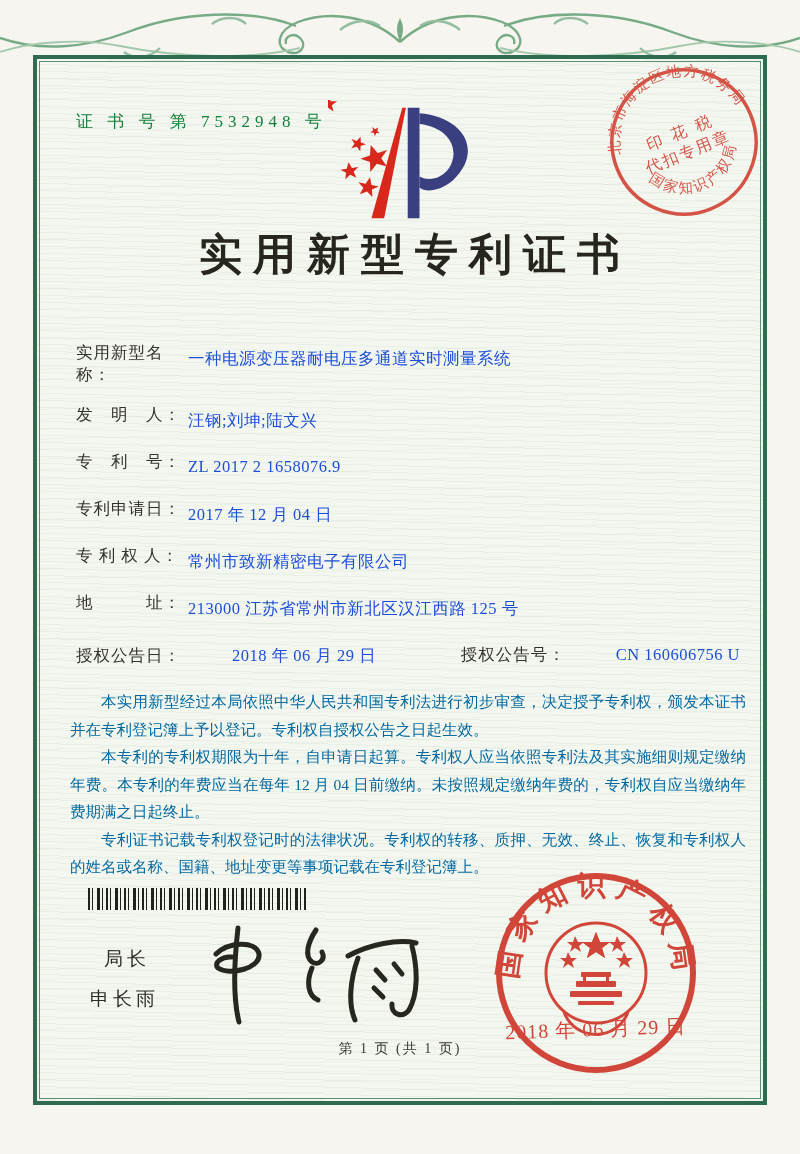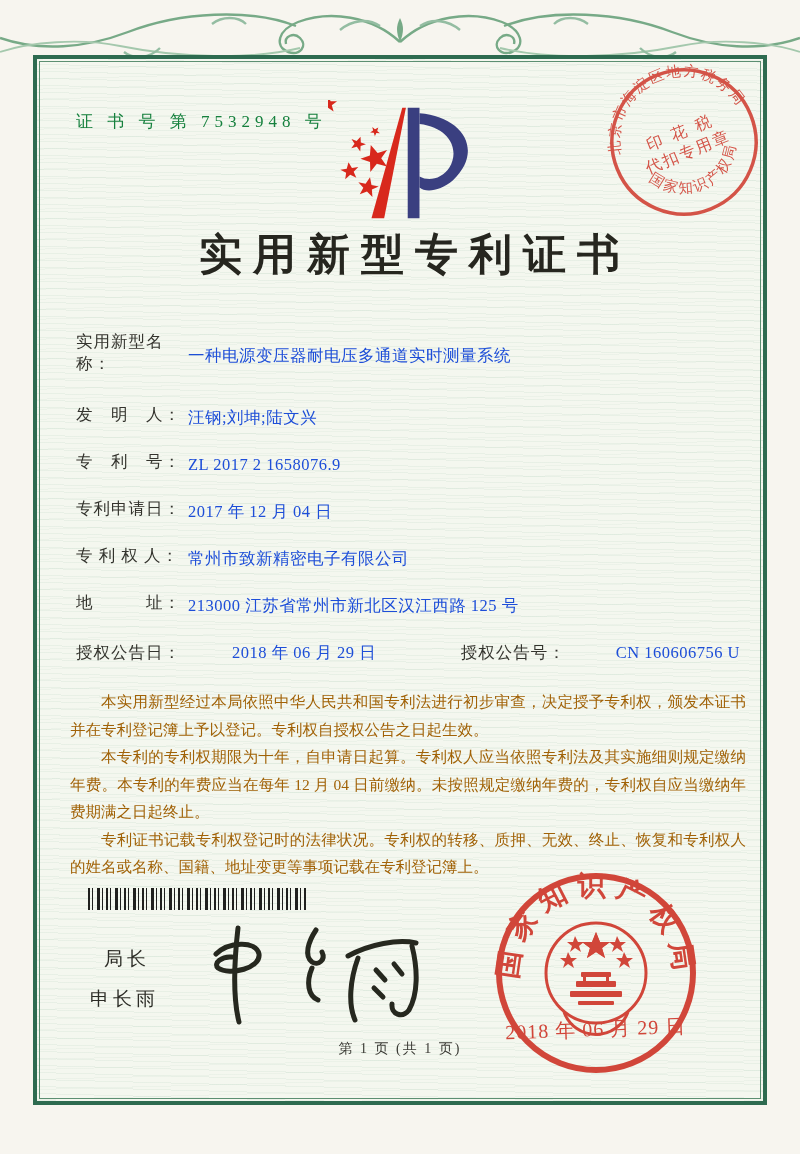--- a/index.html
+++ b/index.html
@@ -19,29 +19,29 @@
       #f4f7ef;
   }
   .frame-inner{position:absolute;inset:2px;border:1px solid #5c8f72;}
   .cert-no{position:absolute;left:76px;top:110px;font-size:17px;letter-spacing:5px;color:#15803d;}
   .logo{position:absolute;left:328px;top:100px;width:154px;height:126px;}
   .title{
     position:absolute;left:15px;top:226px;width:800px;text-align:center;
     font-size:43px;font-weight:700;letter-spacing:11px;color:#26261f;
   }
   .fields{position:absolute;left:76px;top:342px;width:670px;}
-  .field-row{display:flex;align-items:center;font-size:16.5px;margin-bottom:25px;height:22px;}
+  .field-row{display:flex;align-items:flex-start;font-size:16.5px;margin-bottom:25px;height:22px;}
   .field-row.gap-lg{margin-bottom:40px;}
   .field-label{flex:0 0 112px;letter-spacing:1px;color:#33332d;}
   .field-value{letter-spacing:0.5px;color:#1d4ed8;margin-top:6px;}
   .grant-row{display:flex;justify-content:space-between;width:664px;}
   .grant-group{display:flex;align-items:baseline;font-size:16.5px;gap:44px;}
   .paragraphs{
     position:absolute;left:70px;top:688px;width:676px;
-    font-size:15.5px;line-height:27.5px;text-align:justify;color:#a16207;
+    font-size:15.5px;line-height:27.5px;text-align:justify;color:#0369a1;
   }
   .paragraphs p{margin:0;text-indent:2em;}
   .barcode{
     position:absolute;left:88px;top:888px;width:218px;height:22px;
     background:repeating-linear-gradient(90deg,
       #20201e 0 2px, rgba(0,0,0,0) 2px 4px,
       #20201e 4px 5px, rgba(0,0,0,0) 5px 9px,
       #20201e 9px 12px, rgba(0,0,0,0) 12px 14px,
       #20201e 14px 15px, rgba(0,0,0,0) 15px 18px);
   }

